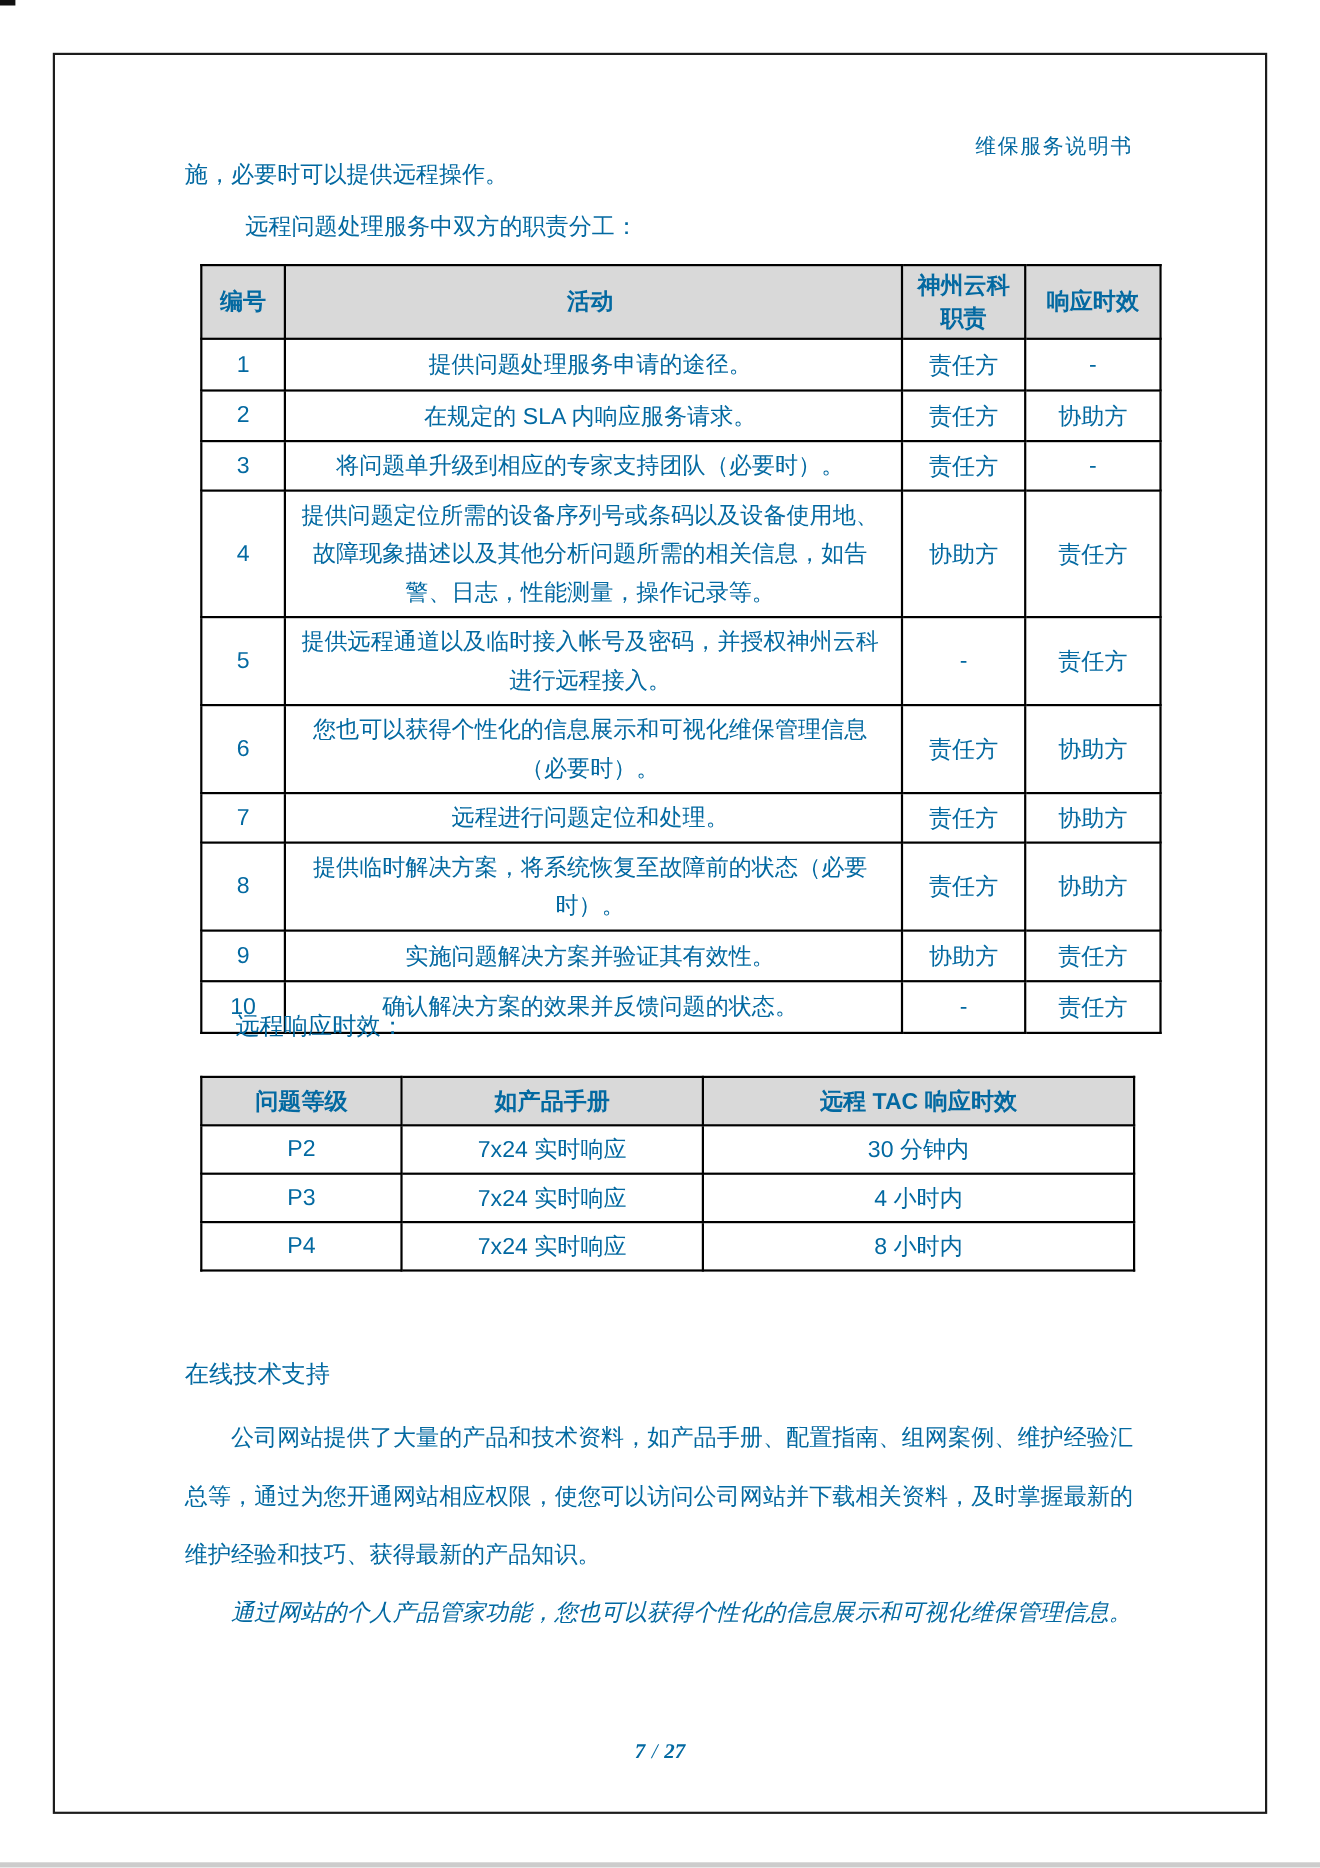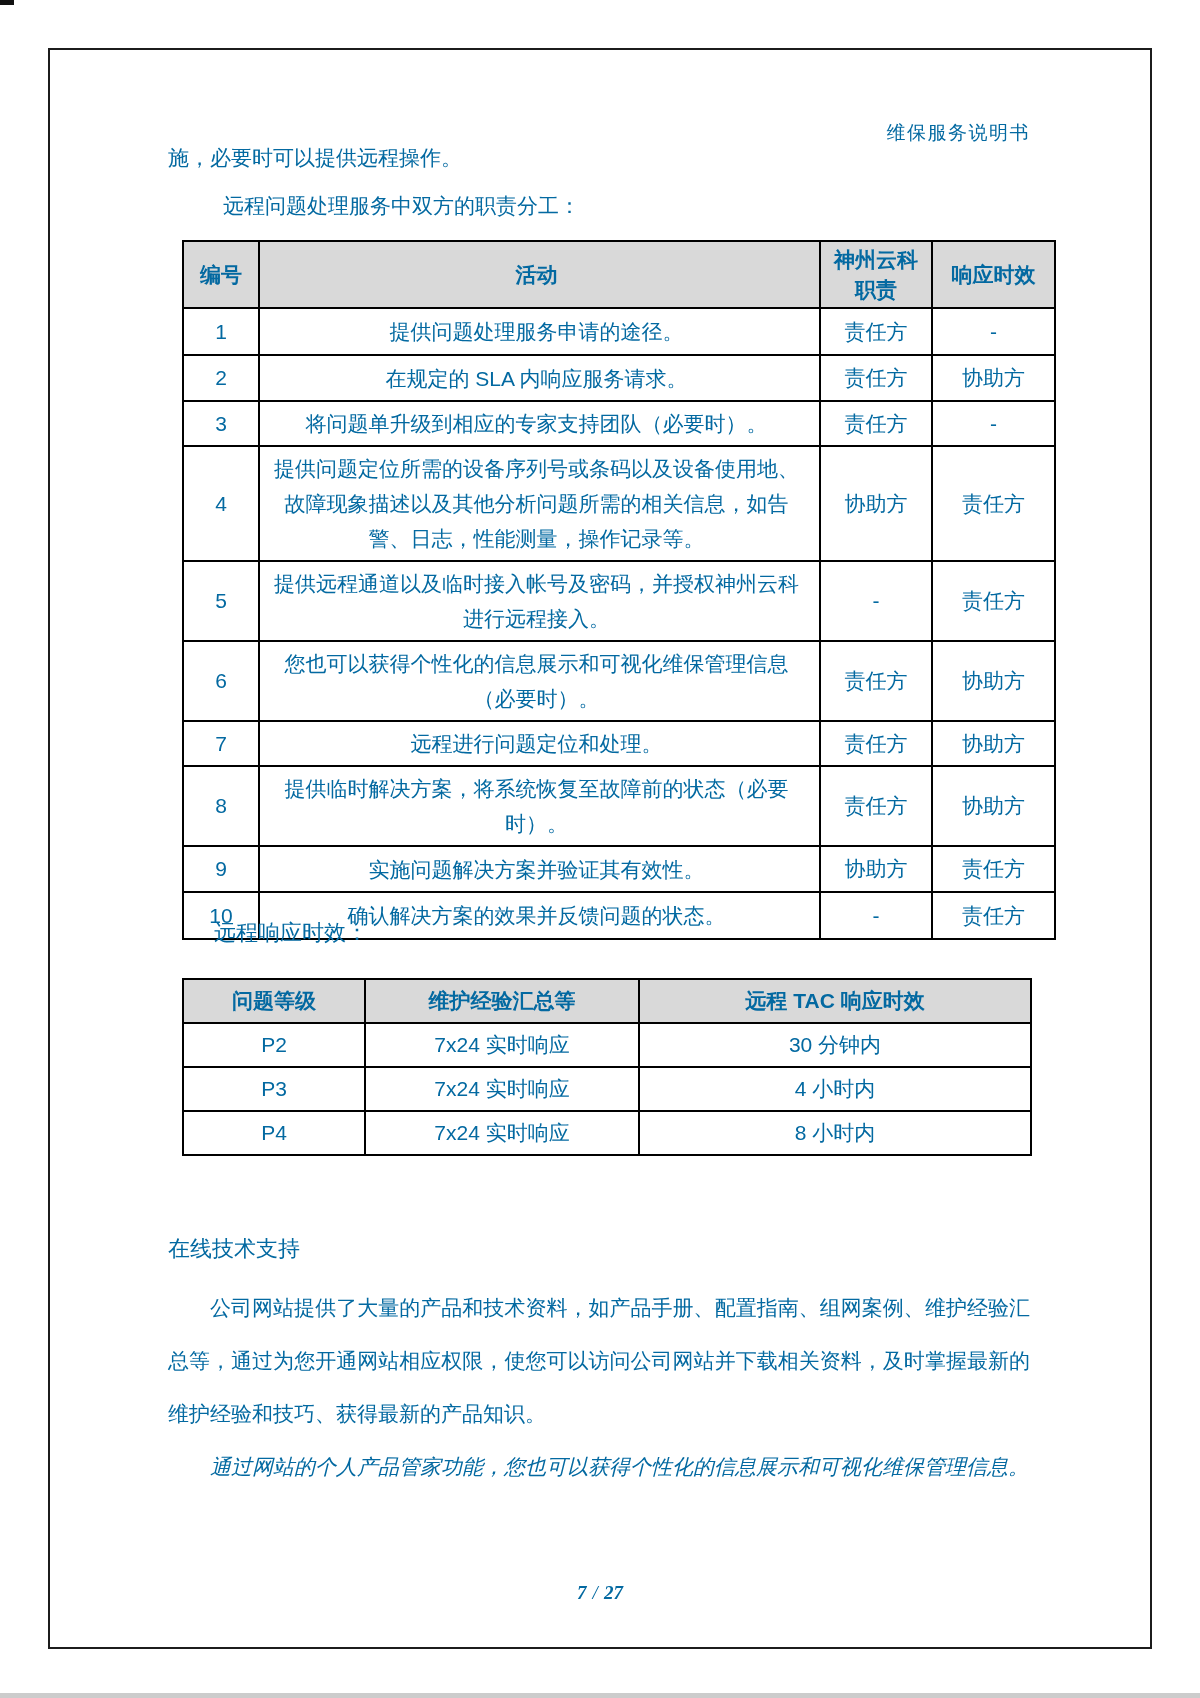--- a/index.html
+++ b/index.html
@@ -150,21 +150,21 @@
       </tr>
     </tbody>
   </table>
 
   <div class="sla-title">远程响应时效：</div>
 
   <table class="sla-table">
     <tbody>
       <tr>
         <th class="c-lvl">问题等级</th>
-        <th class="c-hot">维护经验汇总等</th>
+        <th class="c-hot">如产品手册</th>
         <th class="c-tac">远程 TAC 响应时效</th>
       </tr>
       <tr>
         <td class="c-lvl">P2</td>
         <td class="c-hot">7x24 实时响应</td>
         <td class="c-tac">30 分钟内</td>
       </tr>
       <tr>
         <td class="c-lvl">P3</td>
         <td class="c-hot">7x24 实时响应</td>

